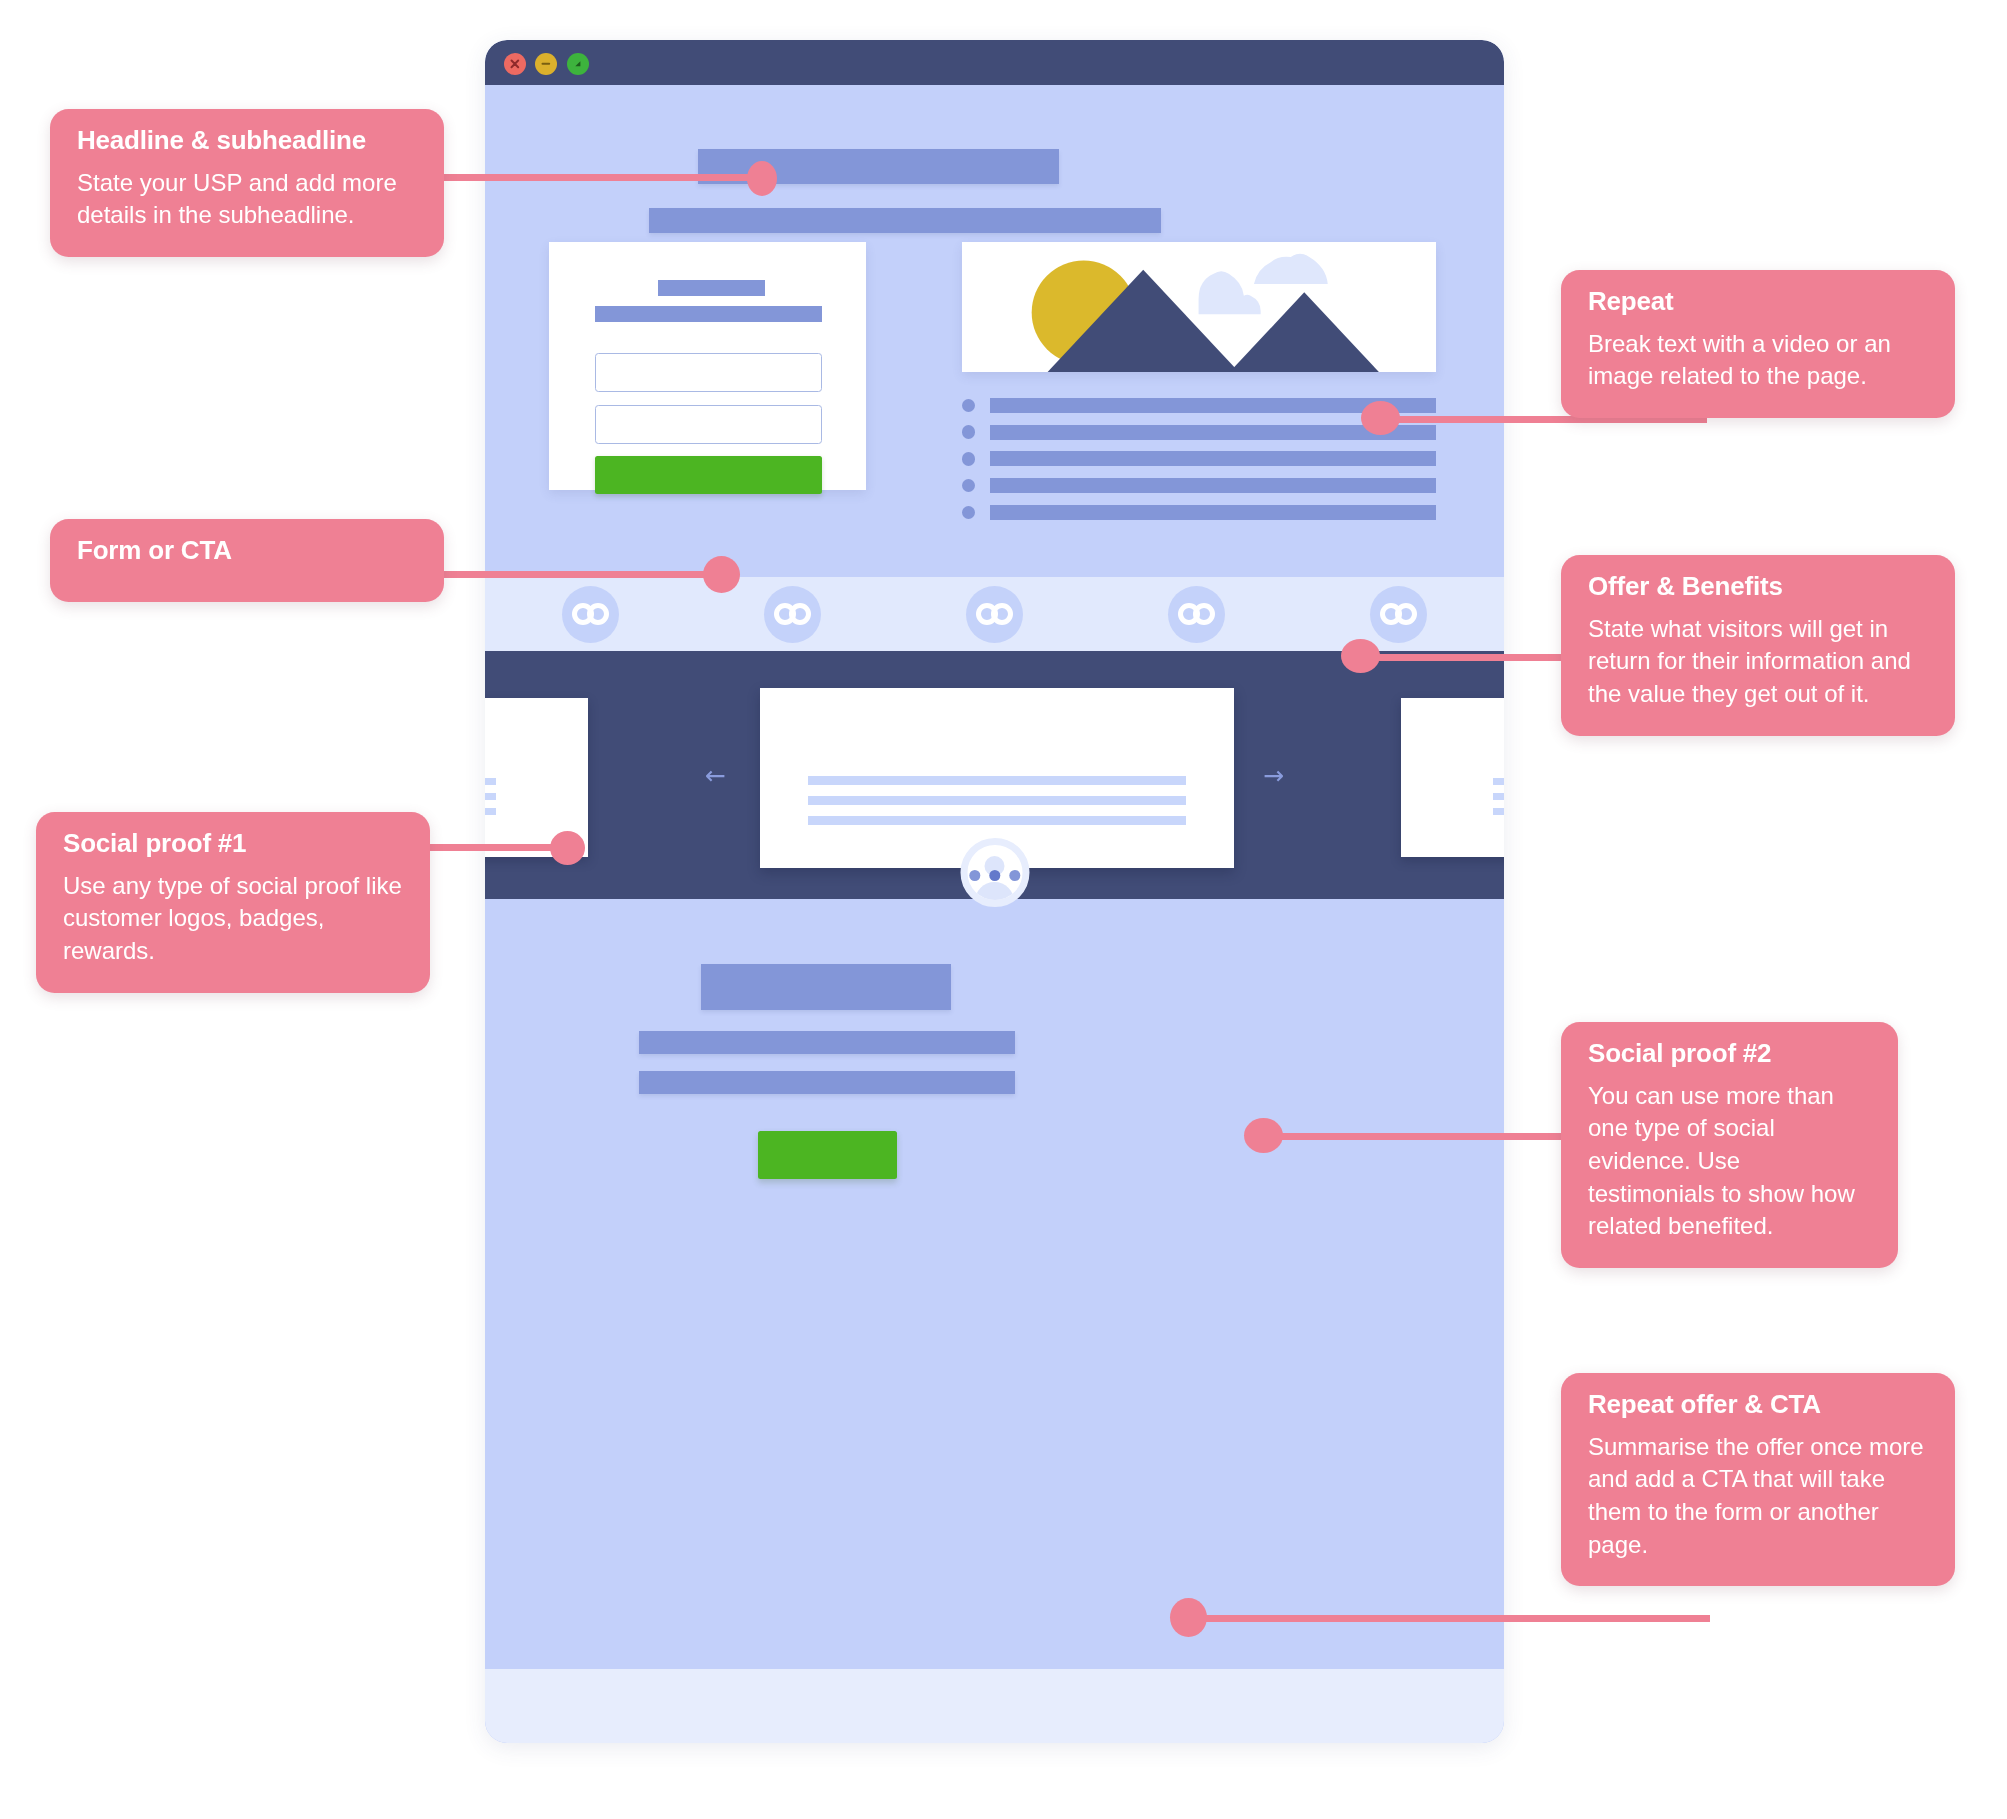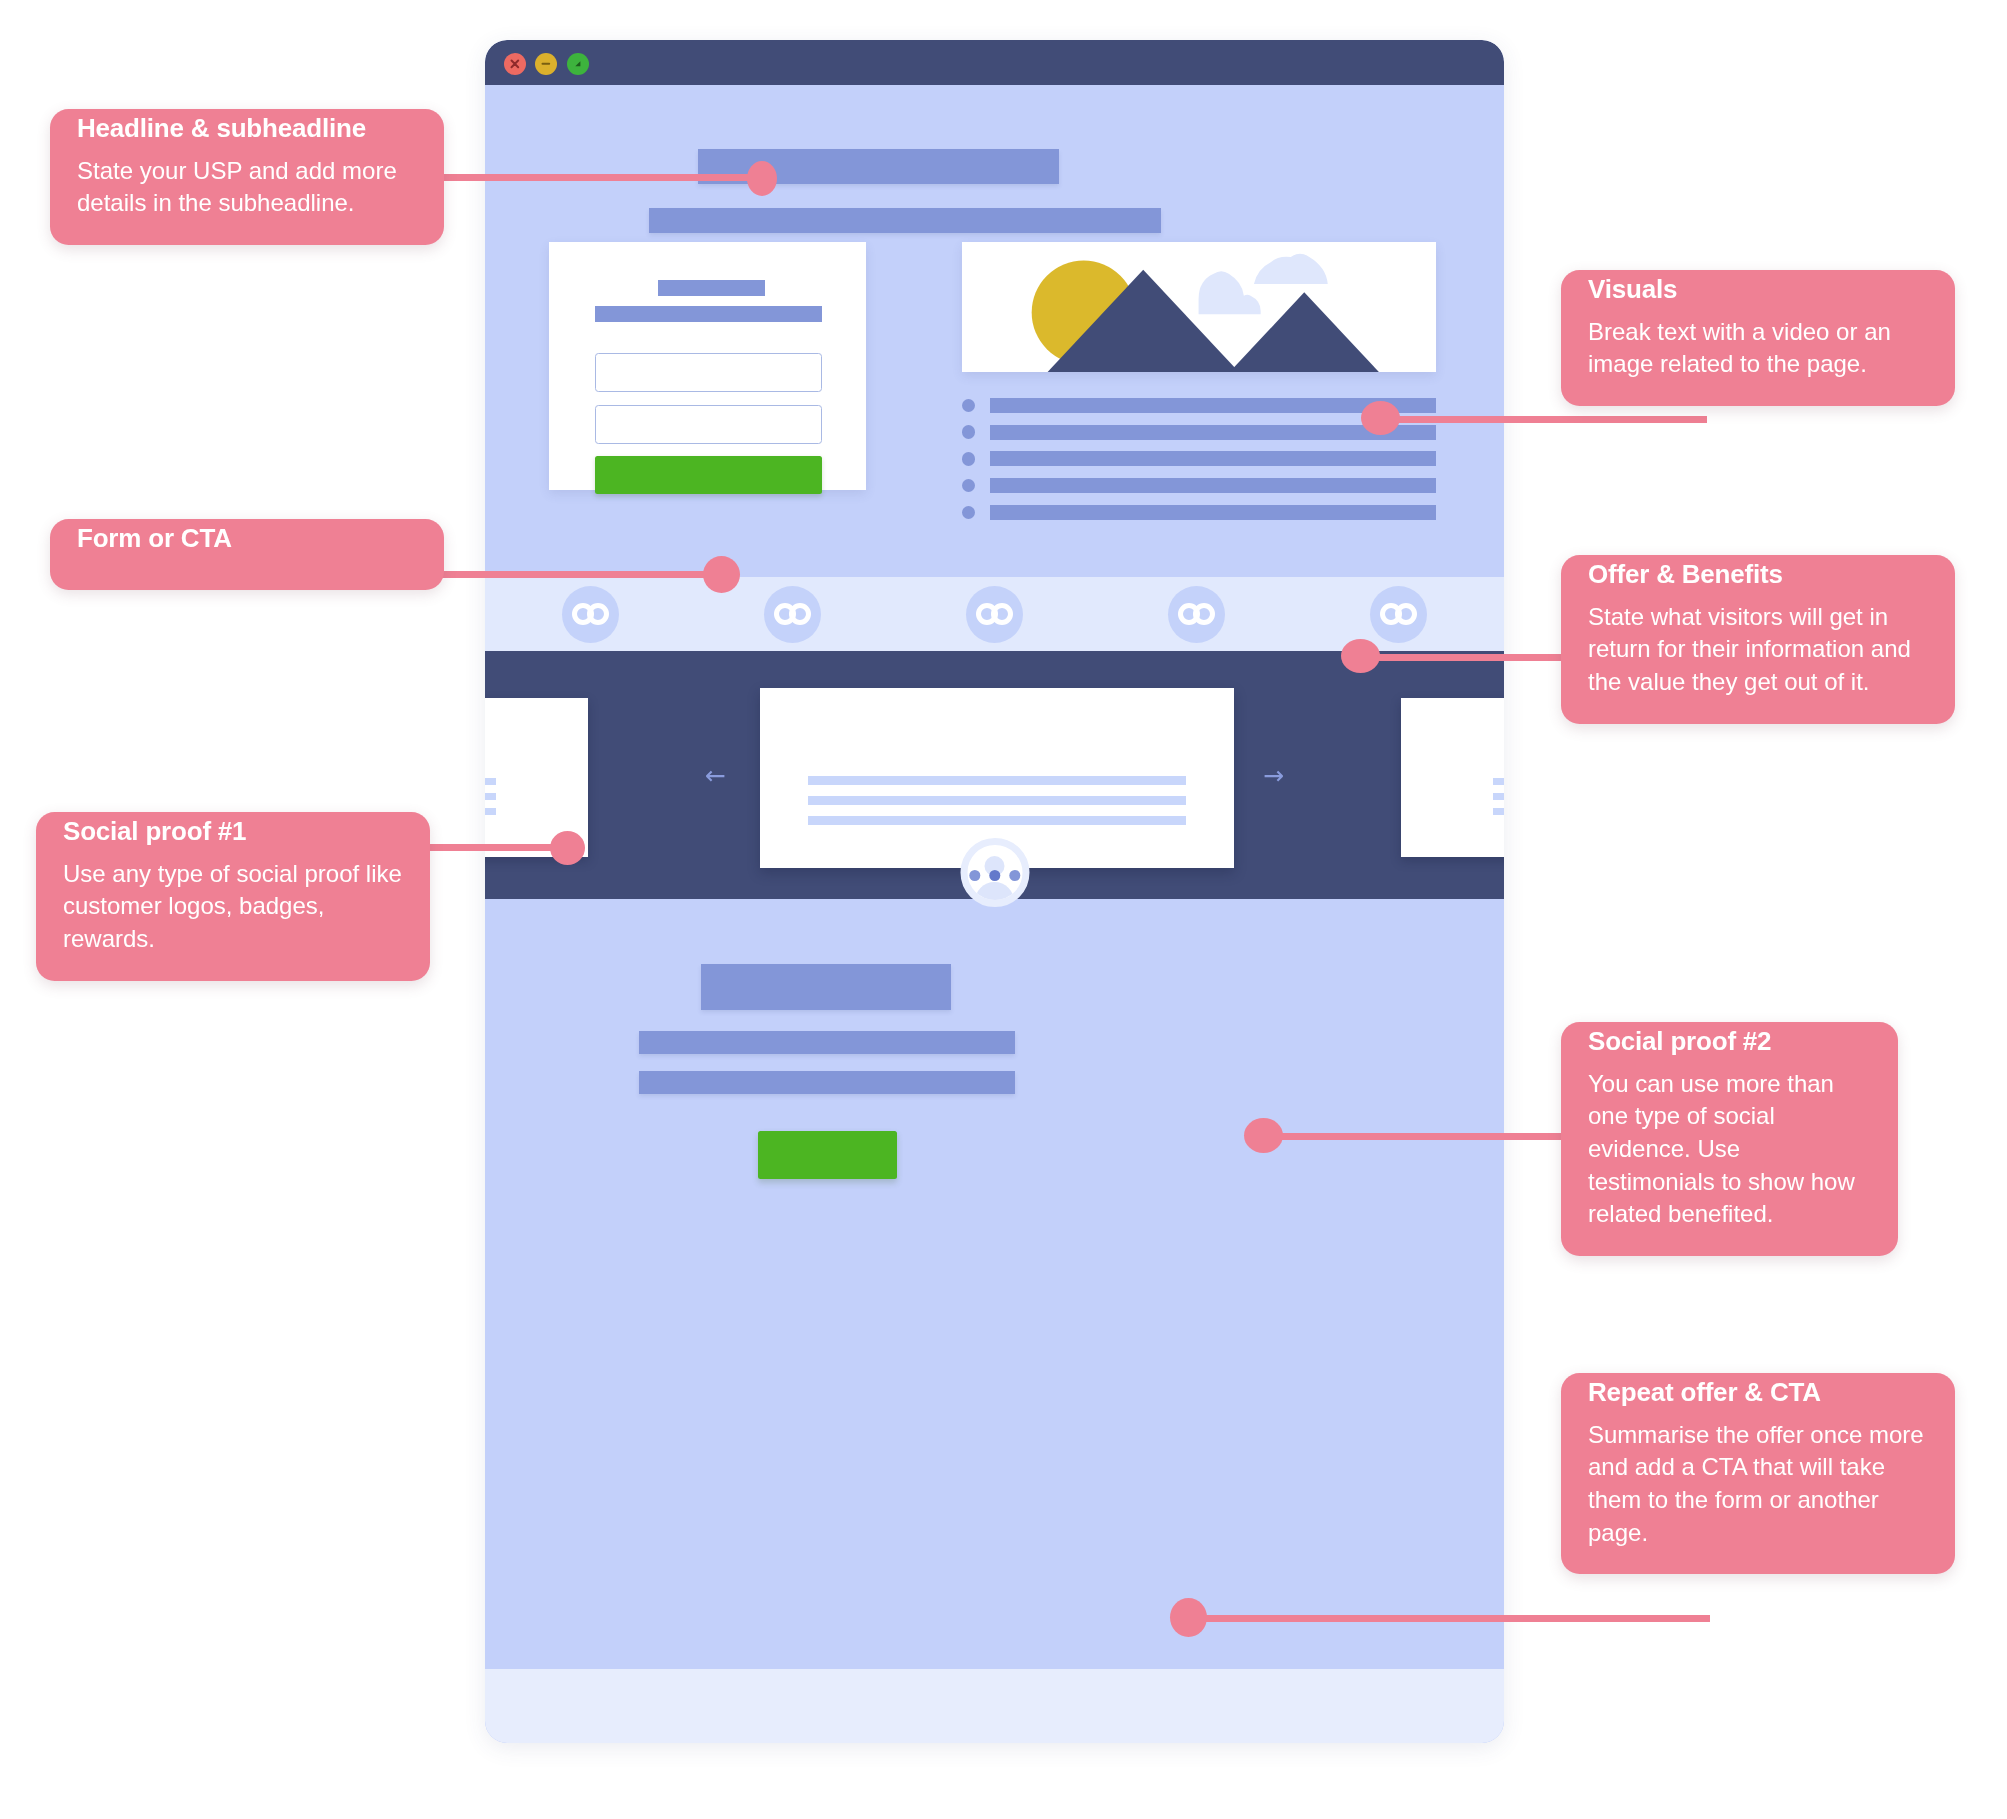--- a/index.html
+++ b/index.html
@@ -275,21 +275,21 @@
     width: 100%; height: 74px;
     background: #e7edfd;
     border-radius: 0 0 22px 22px;
   }
 
   
   .anno-card {
     position: absolute;
     background: #ef8094;
     border-radius: 18.5px;
-    padding: 4px 27px 25px 27px;
+    padding: 16px 27px 25px 27px;
     color: #ffffff;
     box-shadow: 0 4.2px 13.4px rgba(120,70,85,0.16);
     z-index: 5;
   }
   .anno-title {
     font-size: 26px;
     font-weight: bold;
     line-height: 1.16;
     margin-bottom: 11.7px;
     letter-spacing: -0.2px;
@@ -485,21 +485,21 @@
 <div class="anno-card" style="left:50px; top:519px; width:394px;">
   <div class="anno-title">Form or CTA</div>
 </div>
 
 <div class="anno-card" style="left:36px; top:812px; width:394px;">
   <div class="anno-title">Social proof #1</div>
   <div class="anno-body">Use any type of social proof like customer logos, badges, rewards.</div>
 </div>
 
 <div class="anno-card" style="left:1561px; top:270px; width:394px;">
-  <div class="anno-title">Visuals</div>
+  <div class="anno-title">Repeat</div>
   <div class="anno-body">Break text with a video or an image related to the page.</div>
 </div>
 
 <div class="anno-card" style="left:1561px; top:555px; width:394px;">
   <div class="anno-title">Offer &amp; Benefits</div>
   <div class="anno-body">State what visitors will get in return for their information and the value they get out of it.</div>
 </div>
 
 <div class="anno-card" style="left:1561px; top:1022px; width:337px;">
   <div class="anno-title">Social proof #2</div>

